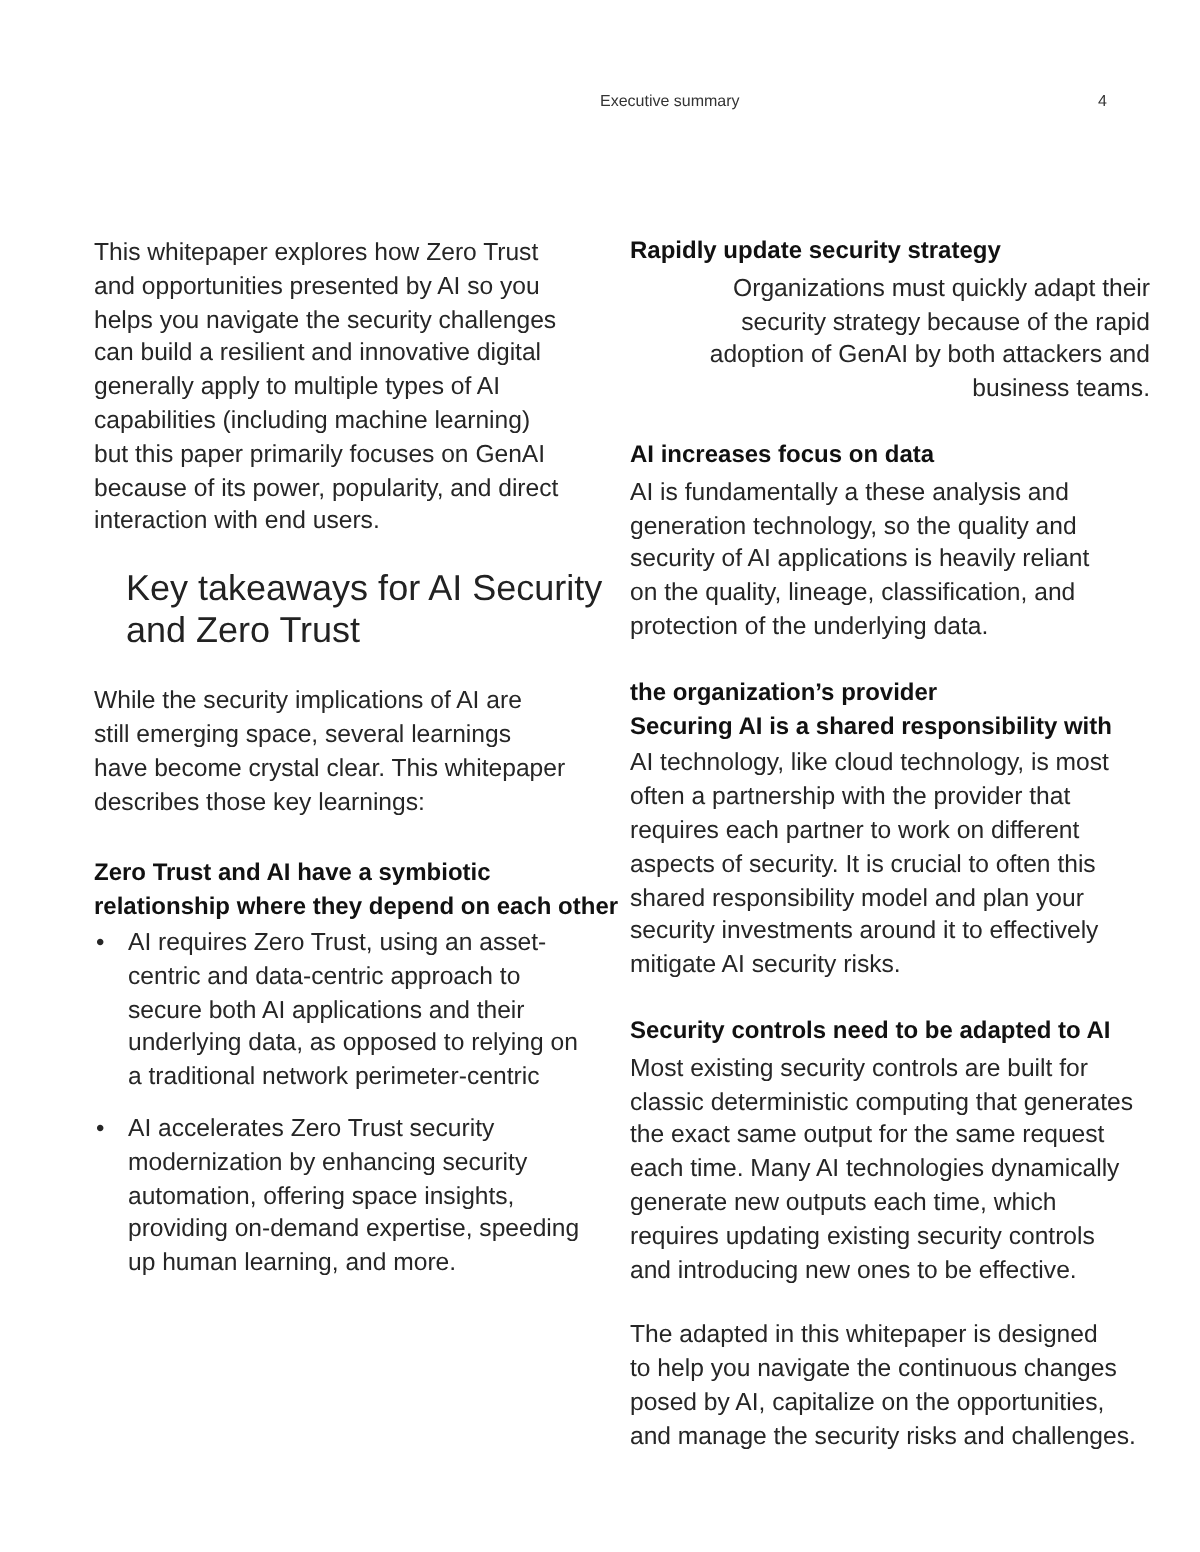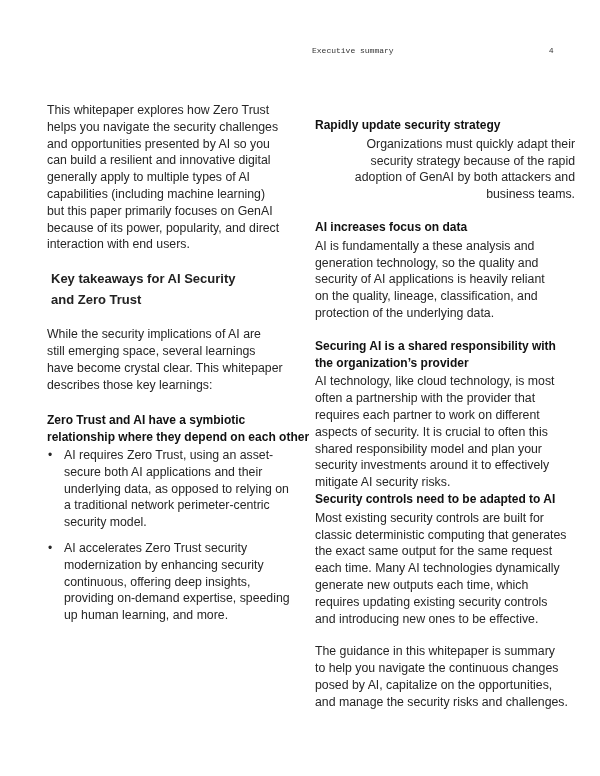--- a/index.html
+++ b/index.html
@@ -2,57 +2,57 @@
 <html><head>
   <meta charset="utf-8">
   <style>
     html, body { margin: 0; padding: 0; background: #ffffff; }
     body {
       width: 600px; height: 776px; position: relative; overflow: hidden;
       font-family: "Liberation Sans", "DejaVu Sans", sans-serif;
       color: #262626;
     }
     .header-section {
-      position: absolute; left: 312px; top: 46px;
-      font-size: 8px; color: #333; font-family: Liberation Mono, monospace;
+      position: absolute; left: 300px; top: 46px;
+      font-size: 8px; color: #333;
     }
     .header-page {
       position: absolute; left: 549px; top: 46px;
       font-size: 8px; color: #333;
     }
-    .col-left { position: absolute; left: 47px; top: 102px; width: 250px; }
+    .col-left { position: absolute; left: 47px; top: 118px; width: 250px; }
     .col-right { position: absolute; left: 315px; top: 117px; width: 260px; }
     .para {
       font-size: 12.3px; line-height: 16.8px; margin: 0;
     }
     .line { display: block; white-space: nowrap; }
     .h2 {
-      font-size: 13px; line-height: 21px; font-weight: bold; margin: 4px; color: #222;
+      font-size: 18px; line-height: 21px; font-weight: normal; margin: 16px; color: #222;
     }
     .h3 {
       font-size: 12px; line-height: 16.8px; font-weight: bold; margin: 0; color: #111;
     }
     .bullet {
       position: relative; padding-left: 17px;
     }
     .bullet-dot {
       position: absolute; left: 1px; top: 0; font-size: 12px; line-height: 16.8px;
     }
   </style>
 </head>
 <body>
 
 <div class="header-section">Executive summary</div>
 <div class="header-page">4</div>
 
 <div class="col-left">
   <p class="para">
     <span class="line">This whitepaper explores how Zero Trust</span>
+    <span class="line">and opportunities presented by AI so you</span>
     <span class="line">helps you navigate the security challenges</span>
-    <span class="line">and opportunities presented by AI so you</span>
     <span class="line">can build a resilient and innovative digital</span>
     <span class="line">generally apply to multiple types of AI</span>
     <span class="line">capabilities (including machine learning)</span>
     <span class="line">but this paper primarily focuses on GenAI</span>
     <span class="line">because of its power, popularity, and direct</span>
     <span class="line">interaction with end users.</span>
   </p>
 
   <h2 class="h2" style="margin-top:15px;">
     <span class="line">Key takeaways for AI Security</span>
@@ -67,31 +67,31 @@
   </p>
 
   <h3 class="h3" style="margin-top:19px;">
     <span class="line">Zero Trust and AI have a symbiotic</span>
     <span class="line">relationship where they depend on each other</span>
   </h3>
 
   <div class="para bullet" style="margin-top:1px;">
     <span class="bullet-dot">•</span>
     <span class="line">AI requires Zero Trust, using an asset-</span>
+    <span class="line">centric and data-centric approach to</span>
     <span class="line">secure both AI applications and their</span>
     <span class="line">underlying data, as opposed to relying on</span>
     <span class="line">a traditional network perimeter-centric</span>
-    <span class="line">security model.</span>
   </div>
 
   <div class="para bullet" style="margin-top:9px;">
     <span class="bullet-dot">•</span>
     <span class="line">AI accelerates Zero Trust security</span>
     <span class="line">modernization by enhancing security</span>
-    <span class="line">continuous, offering deep insights,</span>
+    <span class="line">automation, offering space insights,</span>
     <span class="line">providing on-demand expertise, speeding</span>
     <span class="line">up human learning, and more.</span>
   </div>
 </div>
 
 <div class="col-right">
   <div>
     <h3 class="h3">
       <span class="line">Rapidly update security strategy</span>
     </h3>
@@ -111,48 +111,48 @@
       <span class="line">AI is fundamentally a these analysis and</span>
       <span class="line">generation technology, so the quality and</span>
       <span class="line">security of AI applications is heavily reliant</span>
       <span class="line">on the quality, lineage, classification, and</span>
       <span class="line">protection of the underlying data.</span>
     </p>
   </div>
 
   <div style="margin-top:16px;">
     <h3 class="h3">
+      <span class="line">the organization’s provider</span>
       <span class="line">Securing AI is a shared responsibility with</span>
-      <span class="line">the organization’s provider</span>
     </h3>
     <p class="para" style="margin-top:2px;">
       <span class="line">AI technology, like cloud technology, is most</span>
       <span class="line">often a partnership with the provider that</span>
       <span class="line">requires each partner to work on different</span>
       <span class="line">aspects of security. It is crucial to often this</span>
       <span class="line">shared responsibility model and plan your</span>
       <span class="line">security investments around it to effectively</span>
       <span class="line">mitigate AI security risks.</span>
     </p>
   </div>
 
-  <div style="">
+  <div style="margin-top:16px;">
     <h3 class="h3">
       <span class="line">Security controls need to be adapted to AI</span>
     </h3>
     <p class="para" style="margin-top:2px;">
       <span class="line">Most existing security controls are built for</span>
       <span class="line">classic deterministic computing that generates</span>
       <span class="line">the exact same output for the same request</span>
       <span class="line">each time. Many AI technologies dynamically</span>
       <span class="line">generate new outputs each time, which</span>
       <span class="line">requires updating existing security controls</span>
       <span class="line">and introducing new ones to be effective.</span>
     </p>
   </div>
 
   <p class="para" style="margin-top:16px;">
-    <span class="line">The guidance in this whitepaper is summary</span>
+    <span class="line">The adapted in this whitepaper is designed</span>
     <span class="line">to help you navigate the continuous changes</span>
     <span class="line">posed by AI, capitalize on the opportunities,</span>
     <span class="line">and manage the security risks and challenges.</span>
   </p>
 </div>
 
 </body></html>

